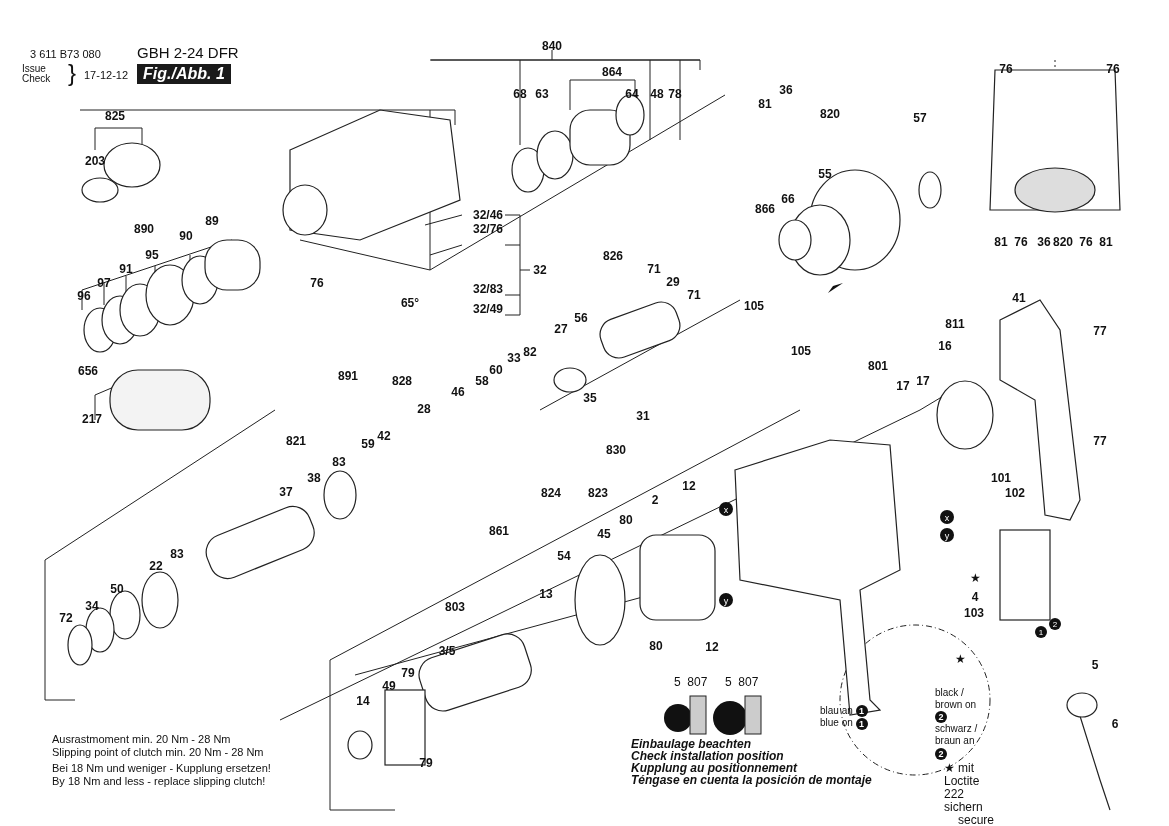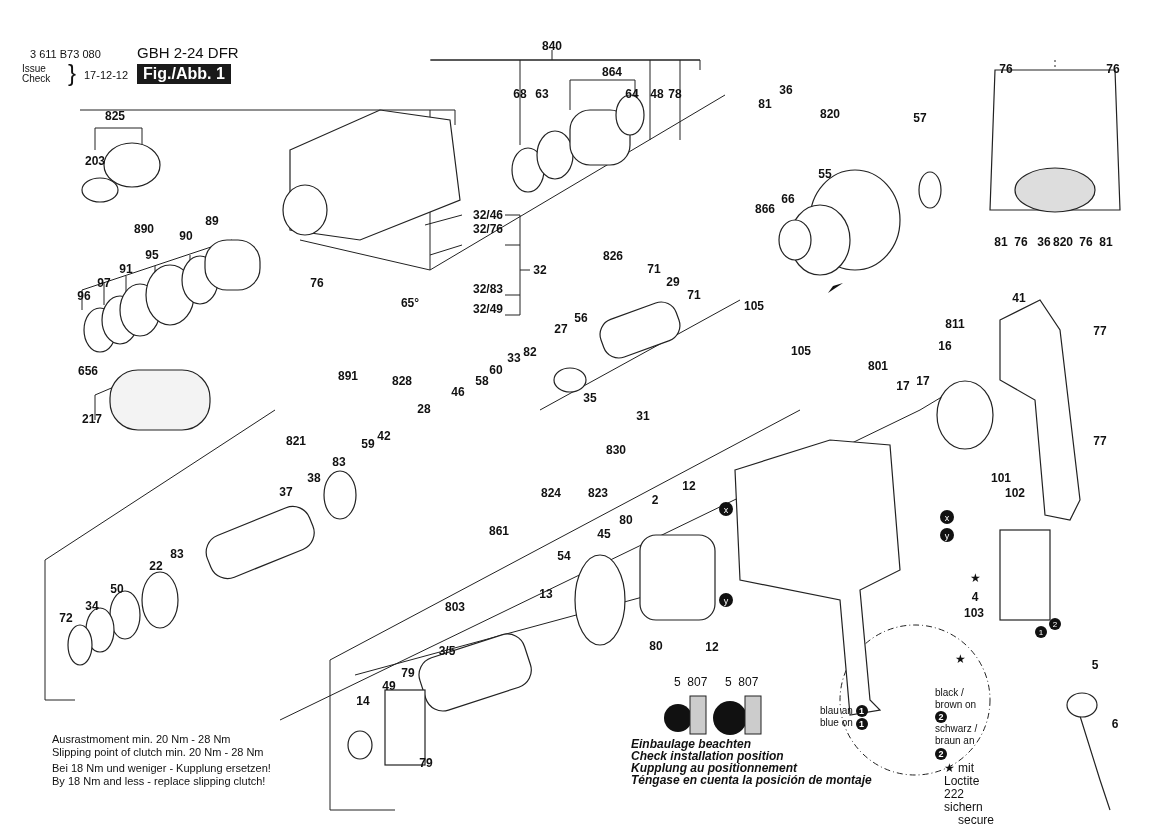--- a/index.html
+++ b/index.html
@@ -3,21 +3,21 @@
 <meta charset="utf-8">
 <style>
   html,body{margin:0;padding:0;background:#fff;}
   body{width:1169px;height:826px;position:relative;overflow:hidden;font-family:"Liberation Sans",sans-serif;color:#111;}
   #diagram{position:absolute;left:0;top:0;width:987px;height:826px;}
   .hdr{position:absolute;font-size:11px;}
   .partno{left:30px;top:48px;font-size:11px;}
   .model{left:137px;top:44px;font-size:15px;}
   .issue{left:22px;top:64px;font-size:10px;line-height:10px;}
   .date{left:84px;top:69px;font-size:11px;}
-  .fig{left:137px;top:64px;background:#1a1a1a;color:#fff;font-weight:bold;font-size:16px;padding:1px 6px;}
+  .fig{left:137px;top:64px;background:#1a1a1a;color:#fff;font-weight:bold;font-size:16px;padding:1px 6px;font-style:italic;}
   .brace{position:absolute;left:68px;top:62px;font-size:24px;line-height:22px;}
   .note{position:absolute;font-size:11px;line-height:13px;}
   .lblb{font-family:"Liberation Sans",sans-serif;font-size:12px;fill:#111;font-weight:bold;}
   .inst{position:absolute;left:631px;top:738px;font-weight:bold;font-size:12px;line-height:12px;font-style:italic;}
   .loct{position:absolute;left:944px;top:762px;font-size:12px;line-height:13px;}
   .wire{position:absolute;font-size:10px;line-height:12px;margin-top:12px;}
   .num{display:inline-block;width:12px;height:12px;border-radius:50%;background:#111;color:#fff;font-size:9px;text-align:center;line-height:12px;font-weight:bold;vertical-align:middle;}
 </style>
 </head>
 <body>

